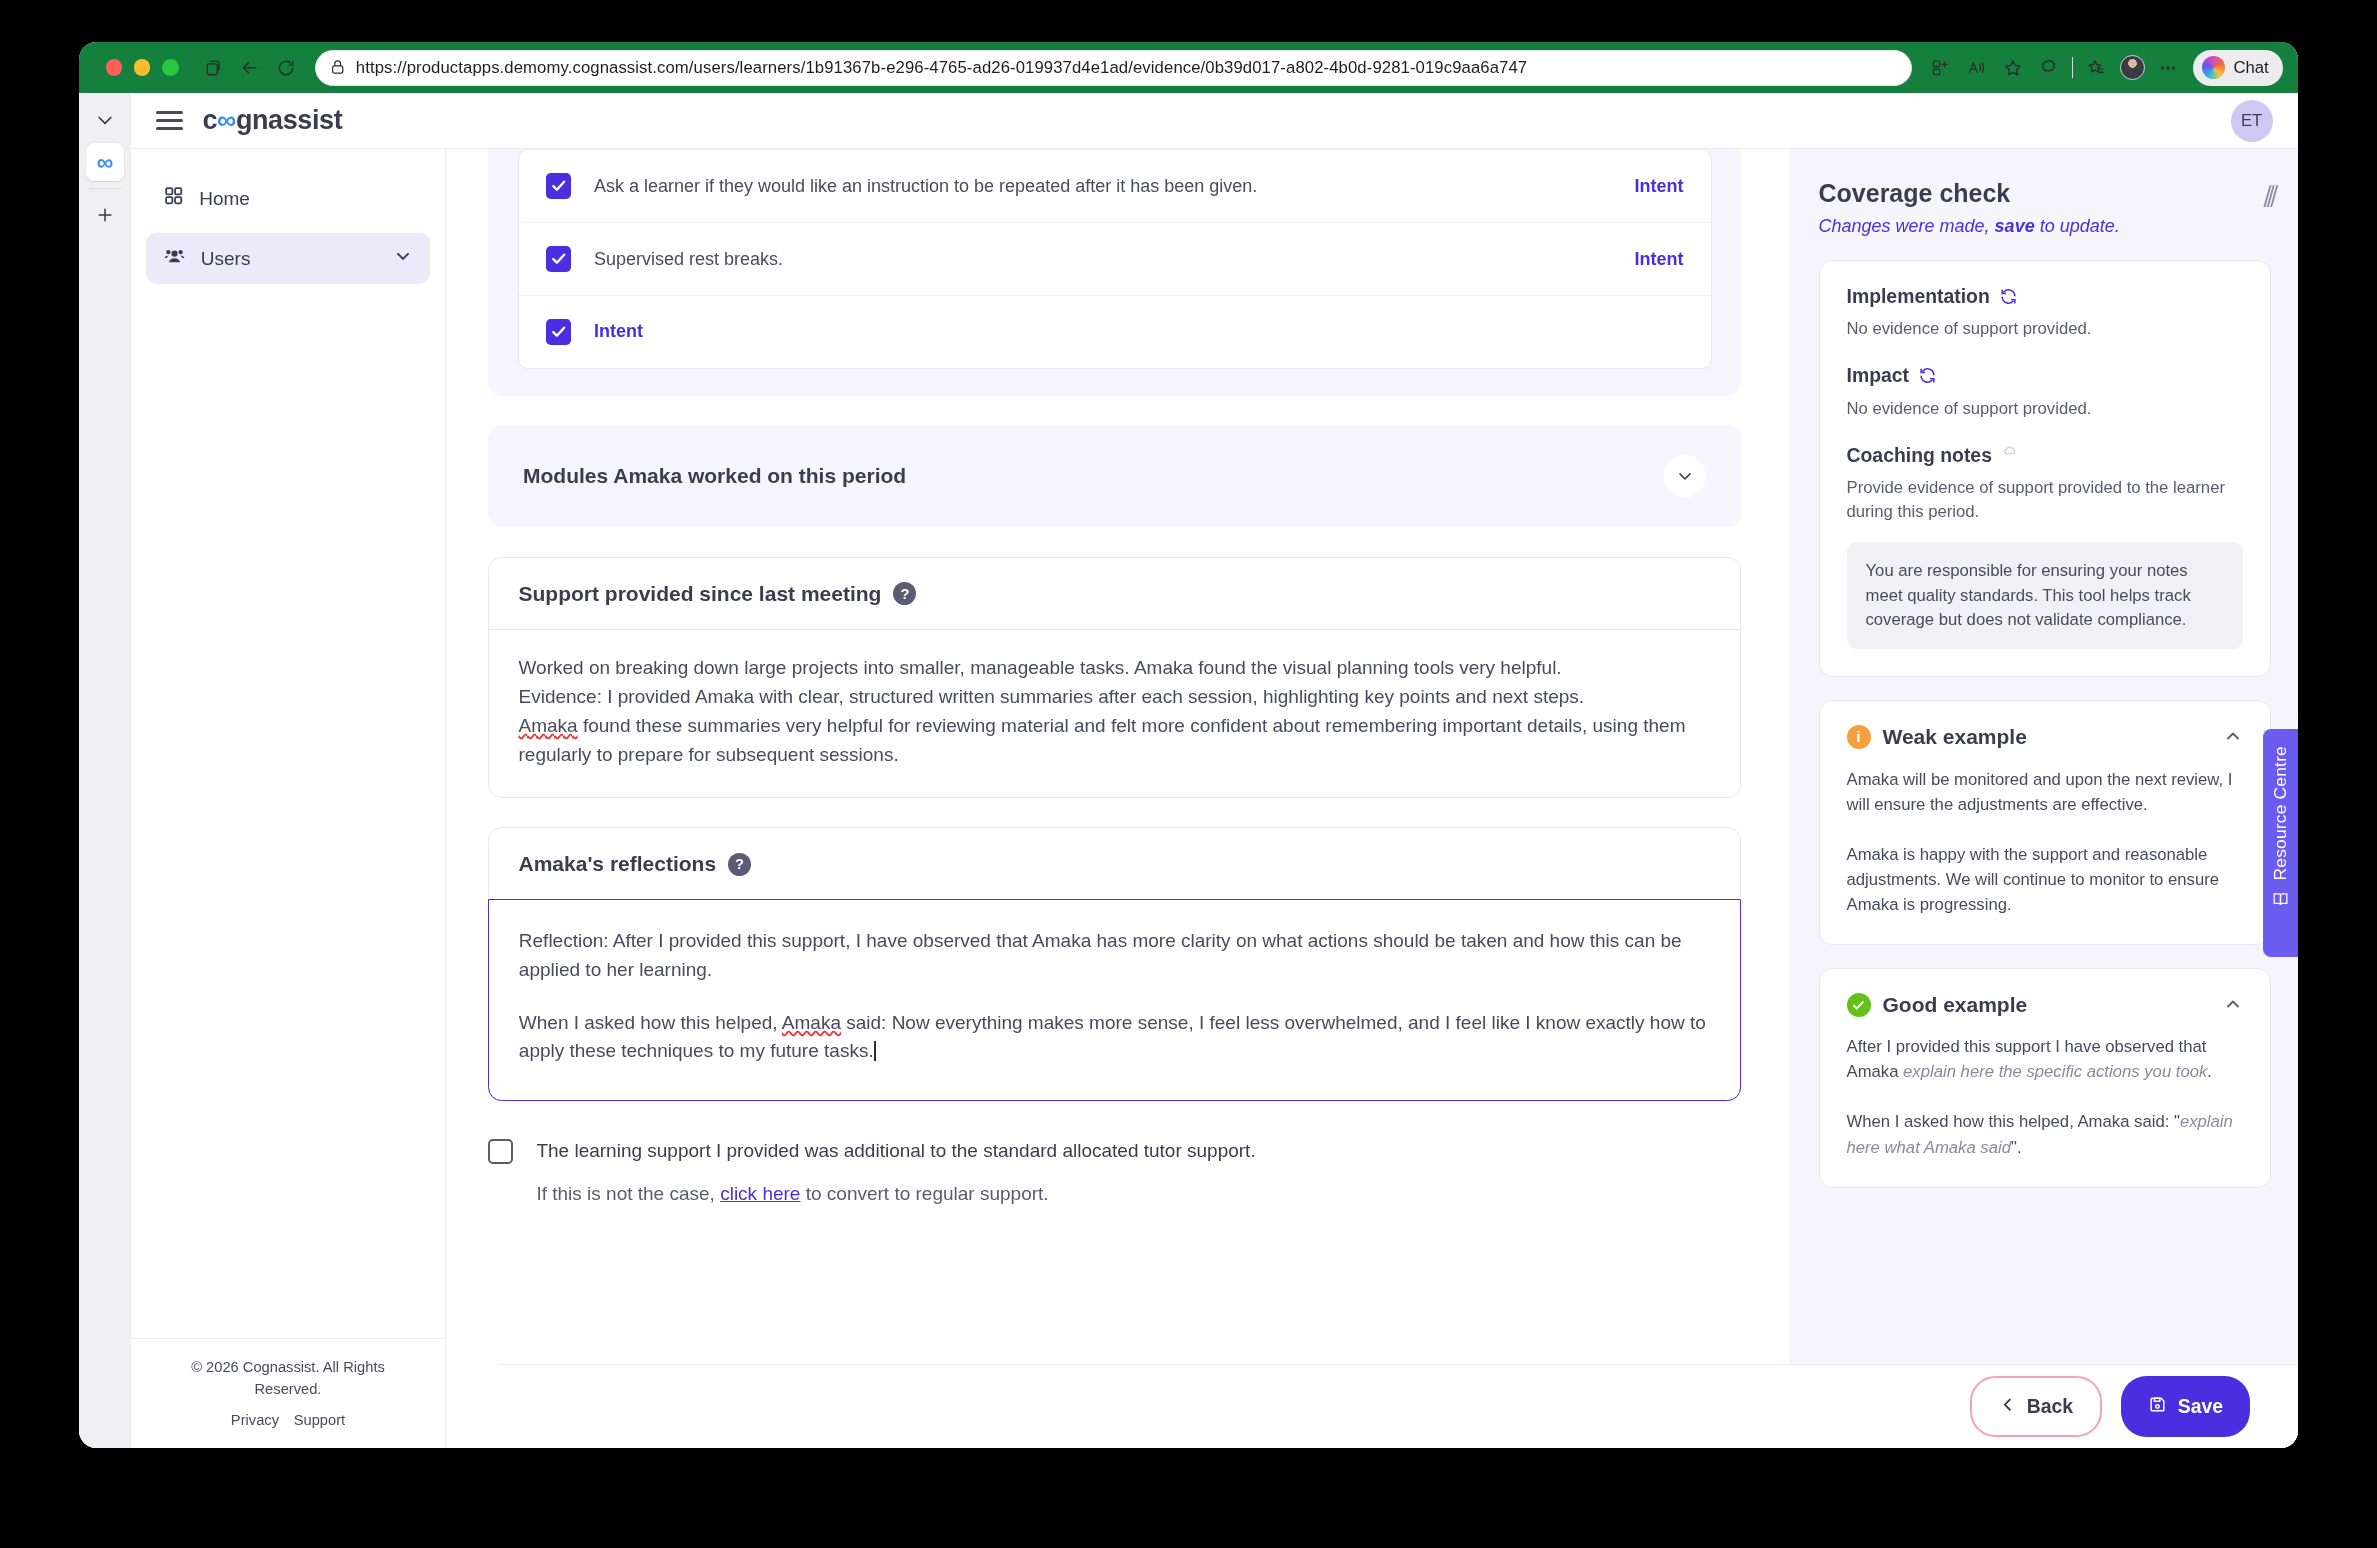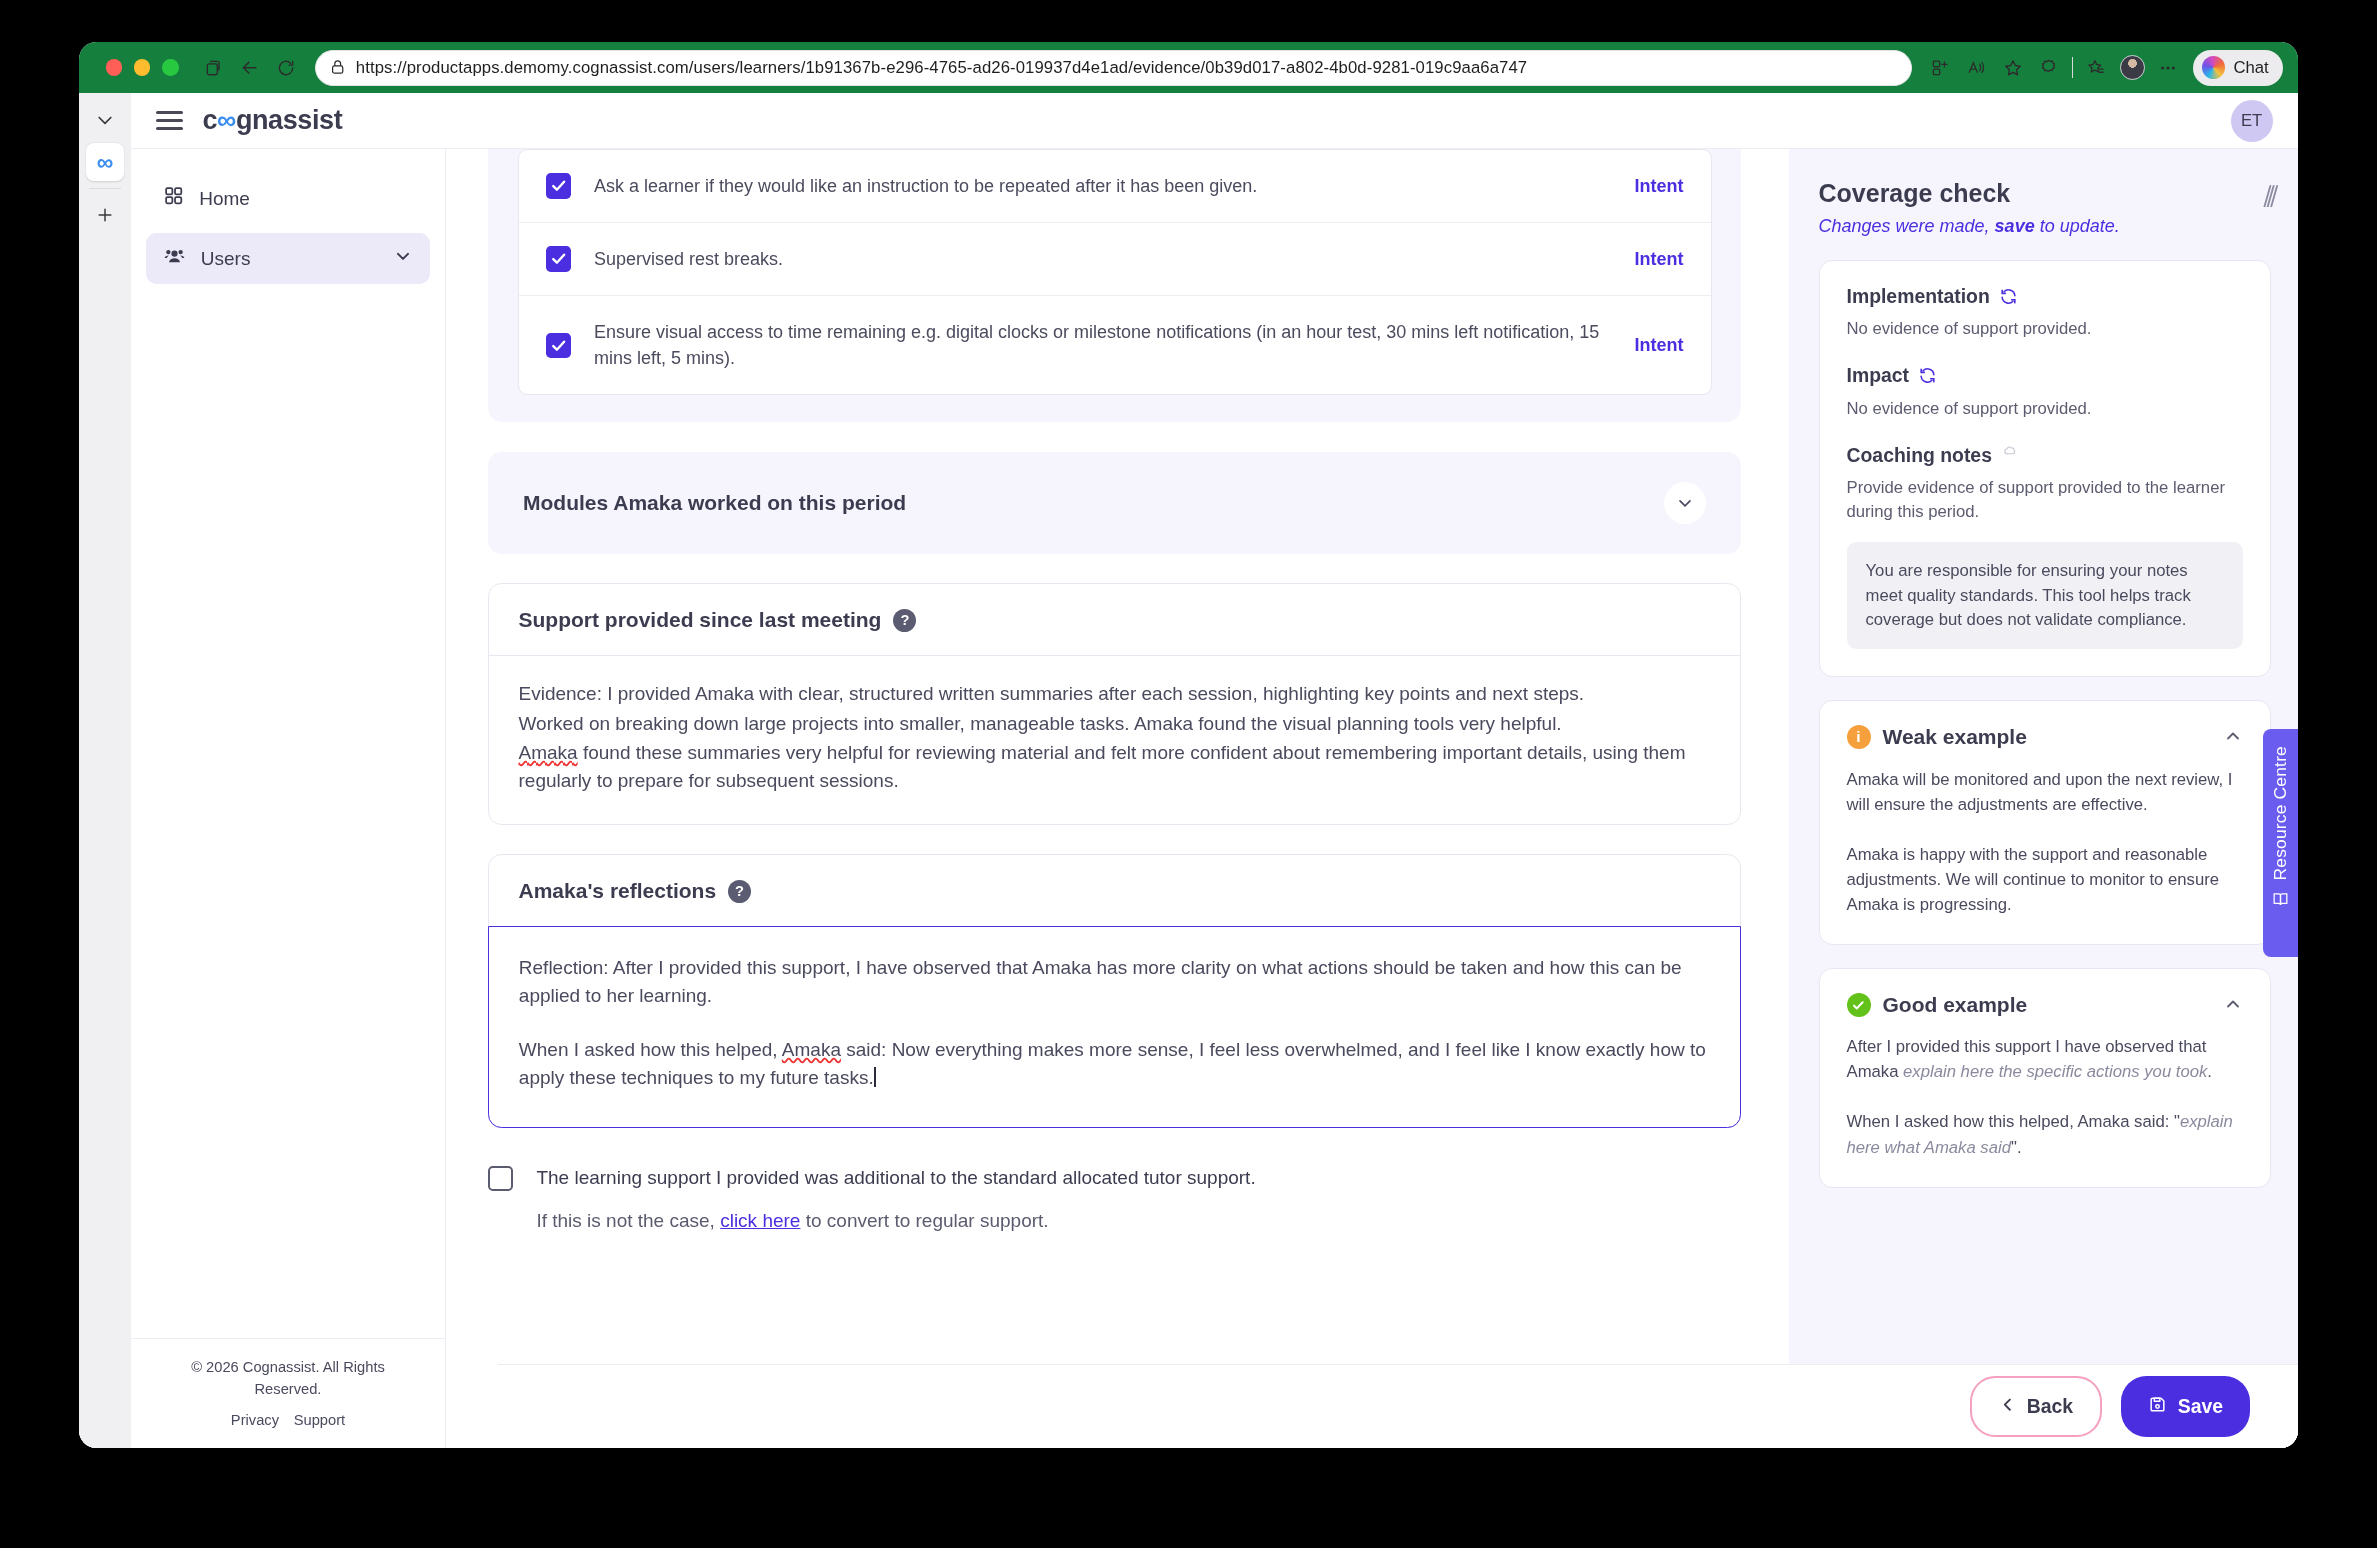--- a/index.html
+++ b/index.html
@@ -556,21 +556,20 @@
                 <div class="adj-text">Supervised rest breaks.</div>
                 <div class="adj-tag">Intent</div>
               </div>
 
               <div class="adj-row">
                 <div class="cbx">
                   <svg viewBox="0 0 24 24" fill="none" stroke="#fff" stroke-width="3.2" stroke-linecap="round" stroke-linejoin="round">
                       <path d="M4.5 12.5l5 5 10-11"></path>
                     </svg>
                 </div>
-                <div class="adj-text">Ensure visual access to time remaining e.g. digital clocks or milestone notifications (in an hour test, 30 mins left notification, 15 mins left, 5 mins).</div>
                 <div class="adj-tag">Intent</div>
               </div>
 
             </div>
           </div>
 
           <div id="modules-card">
             <div class="title">Modules Amaka worked on this period</div>
             <div class="round-chev">
               <svg width="20" height="20" viewBox="0 0 24 24" fill="none" stroke="#4a4a5e" stroke-width="2" stroke-linecap="round" stroke-linejoin="round">
@@ -578,22 +577,22 @@
                 </svg>
             </div>
           </div>
 
           <div class="card field-card">
             <div class="field-head">
               <span class="ttl">Support provided since last meeting</span>
               <span class="help-badge">?</span>
             </div>
             <div class="field-body">
+              <p>Worked on breaking down large projects into smaller, manageable tasks. Amaka found the visual planning tools very helpful.</p>
               <p>Evidence: I provided Amaka with clear, structured written summaries after each session, highlighting key points and next steps.</p>
-              <p>Worked on breaking down large projects into smaller, manageable tasks. Amaka found the visual planning tools very helpful.</p>
               <p><span class="spell">Amaka</span><span> found these summaries very helpful for reviewing material and felt more confident about remembering important details, using them regularly to prepare for subsequent sessions.</span></p>
             </div>
           </div>
 
           <div class="card field-card" id="reflect-card">
             <div class="field-head">
               <span class="ttl">Amaka's reflections</span>
               <span class="help-badge">?</span>
             </div>
             <div class="field-body">

